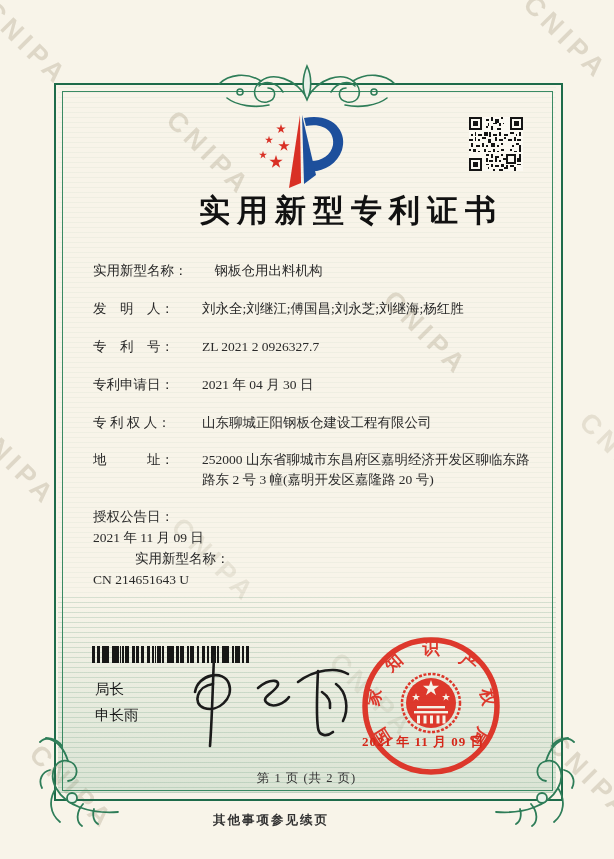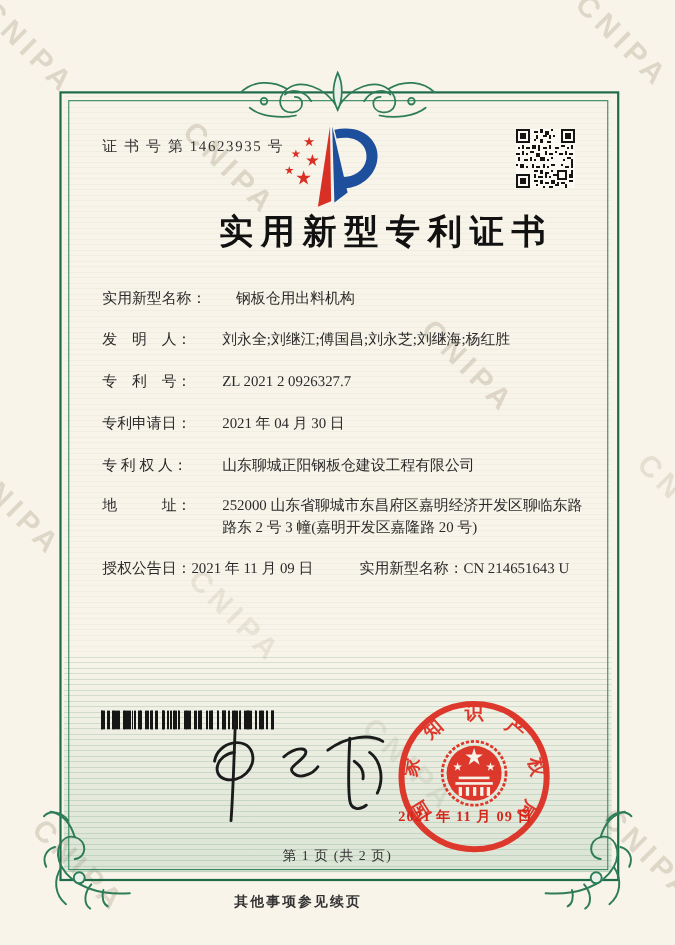--- a/index.html
+++ b/index.html
@@ -25,21 +25,21 @@
   .qr{position:absolute;left:469px;top:117px;width:54px;height:54px;}
   .logo{position:absolute;left:255px;top:112px;width:100px;height:80px;}
   .title{position:absolute;left:0;top:190px;width:614px;text-align:center;
          font-size:31px;font-weight:700;letter-spacing:7px;color:#111;margin-left:44px;}
   
   .fields{position:absolute;left:93px;top:260px;width:438px;font-size:13.5px;color:#2a2a2a;}
   .row{margin-bottom:17px;line-height:21px;display:flex;gap:27px;}
   .flabel{flex:0 0 82px;white-space:nowrap;}
   .fvalue{flex:1;}
   .addr2{display:block;}
-  .grantrow{display:flex;line-height:21px;margin-top:16px;}
+  .grantrow{display:flex;line-height:21px;margin-top:16px;flex-direction:column;}
   .grantrow .g2{margin-left:42px;}
   
   .paras{position:absolute;left:88px;top:498px;width:440px;font-size:13px;color:#333;}
   .paras p{margin:0;text-indent:2em;line-height:1.95;letter-spacing:.5px;text-align:justify;}
   
   .barcode{position:absolute;left:92px;top:646px;width:158px;height:17px;
     background-image:
       repeating-linear-gradient(90deg,#161616 0 2px,transparent 2px 5px),
       repeating-linear-gradient(90deg,#161616 0 1px,transparent 1px 7px),
       repeating-linear-gradient(90deg,#161616 0 3px,transparent 3px 11px);}
@@ -104,21 +104,20 @@
   <svg class="orn-br" viewBox="0 0 100 115">
     <g fill="none" stroke="#2e7d58" stroke-width="1.8" stroke-linecap="round">
       <path d="M90,100 C62,102 38,94 28,76 C20,61 28,46 40,49 C52,52 51,68 40,69"></path>
       <path d="M28,76 C20,88 22,102 32,110 M40,49 C36,36 28,28 18,26"></path>
       <path d="M55,92 C48,100 48,110 54,114 M66,97 C64,104 66,110 70,112"></path>
       <circle cx="44" cy="86" r="5" fill="#e9f2ea"></circle>
       <path d="M22,58 C14,60 10,68 14,76 M34,34 C28,26 18,24 12,30"></path>
     </g>
   </svg>
 
-  <div class="cert-no">证 书 号 第 14623935 号</div>
 
   <svg class="logo" viewBox="0 0 100 80">
     <defs>
       <path id="star" d="M0,-1 L0.225,-0.31 0.951,-0.31 0.363,0.118 0.588,0.809 0,0.382 -0.588,0.809 -0.363,0.118 -0.951,-0.31 -0.225,-0.31 Z"></path>
     </defs>
     <path d="M49,6 C78,0 93,20 87,38 C82,53 66,61 54,59 L56,49 C67,49 76,43 78,33 C80,21 70,10 51,14 Z" fill="#1d4f9c"></path>
     <polygon points="47,3 49,72 61,63" fill="#1d4f9c"></polygon>
     <polygon points="45,3 34,76 46,71" fill="#d93025"></polygon>
     <use href="#star" transform="translate(26,17) scale(5)" fill="#d93025"></use>
     <use href="#star" transform="translate(14,28) scale(4.2)" fill="#d93025"></use>
@@ -185,20 +184,24 @@
       <span>授权公告日：</span>
       <span>2021 年 11 月 09 日</span>
       <span class="g2">实用新型名称：</span>
       <span>CN 214651643 U</span>
     </div>
   </div>
 
 
   <div class="barcode"></div>
 
+  <div class="director">
+    <div>局长</div>
+    <div>申长雨</div>
+  </div>
 
   <svg class="sig" viewBox="0 0 210 120">
     <g fill="none" stroke="#1b1b1b" stroke-width="2.6" stroke-linecap="round">
       <path d="M45,52 C48,34 74,29 79,44 C84,58 68,73 54,68 C42,64 47,46 63,44"></path>
       <path d="M64,16 C63,40 62,80 60,106"></path>
       <path d="M108,48 C121,37 133,40 126,48 C120,55 111,58 117,63 C123,69 135,63 139,57"></path>
       <path d="M148,42 C165,29 187,27 198,34"></path>
       <path d="M168,31 C167,52 166,75 168,88 C169,96 177,97 183,92"></path>
       <path d="M186,44 C197,52 199,69 193,81"></path>
       <path d="M172,52 C178,56 181,62 180,68"></path>

